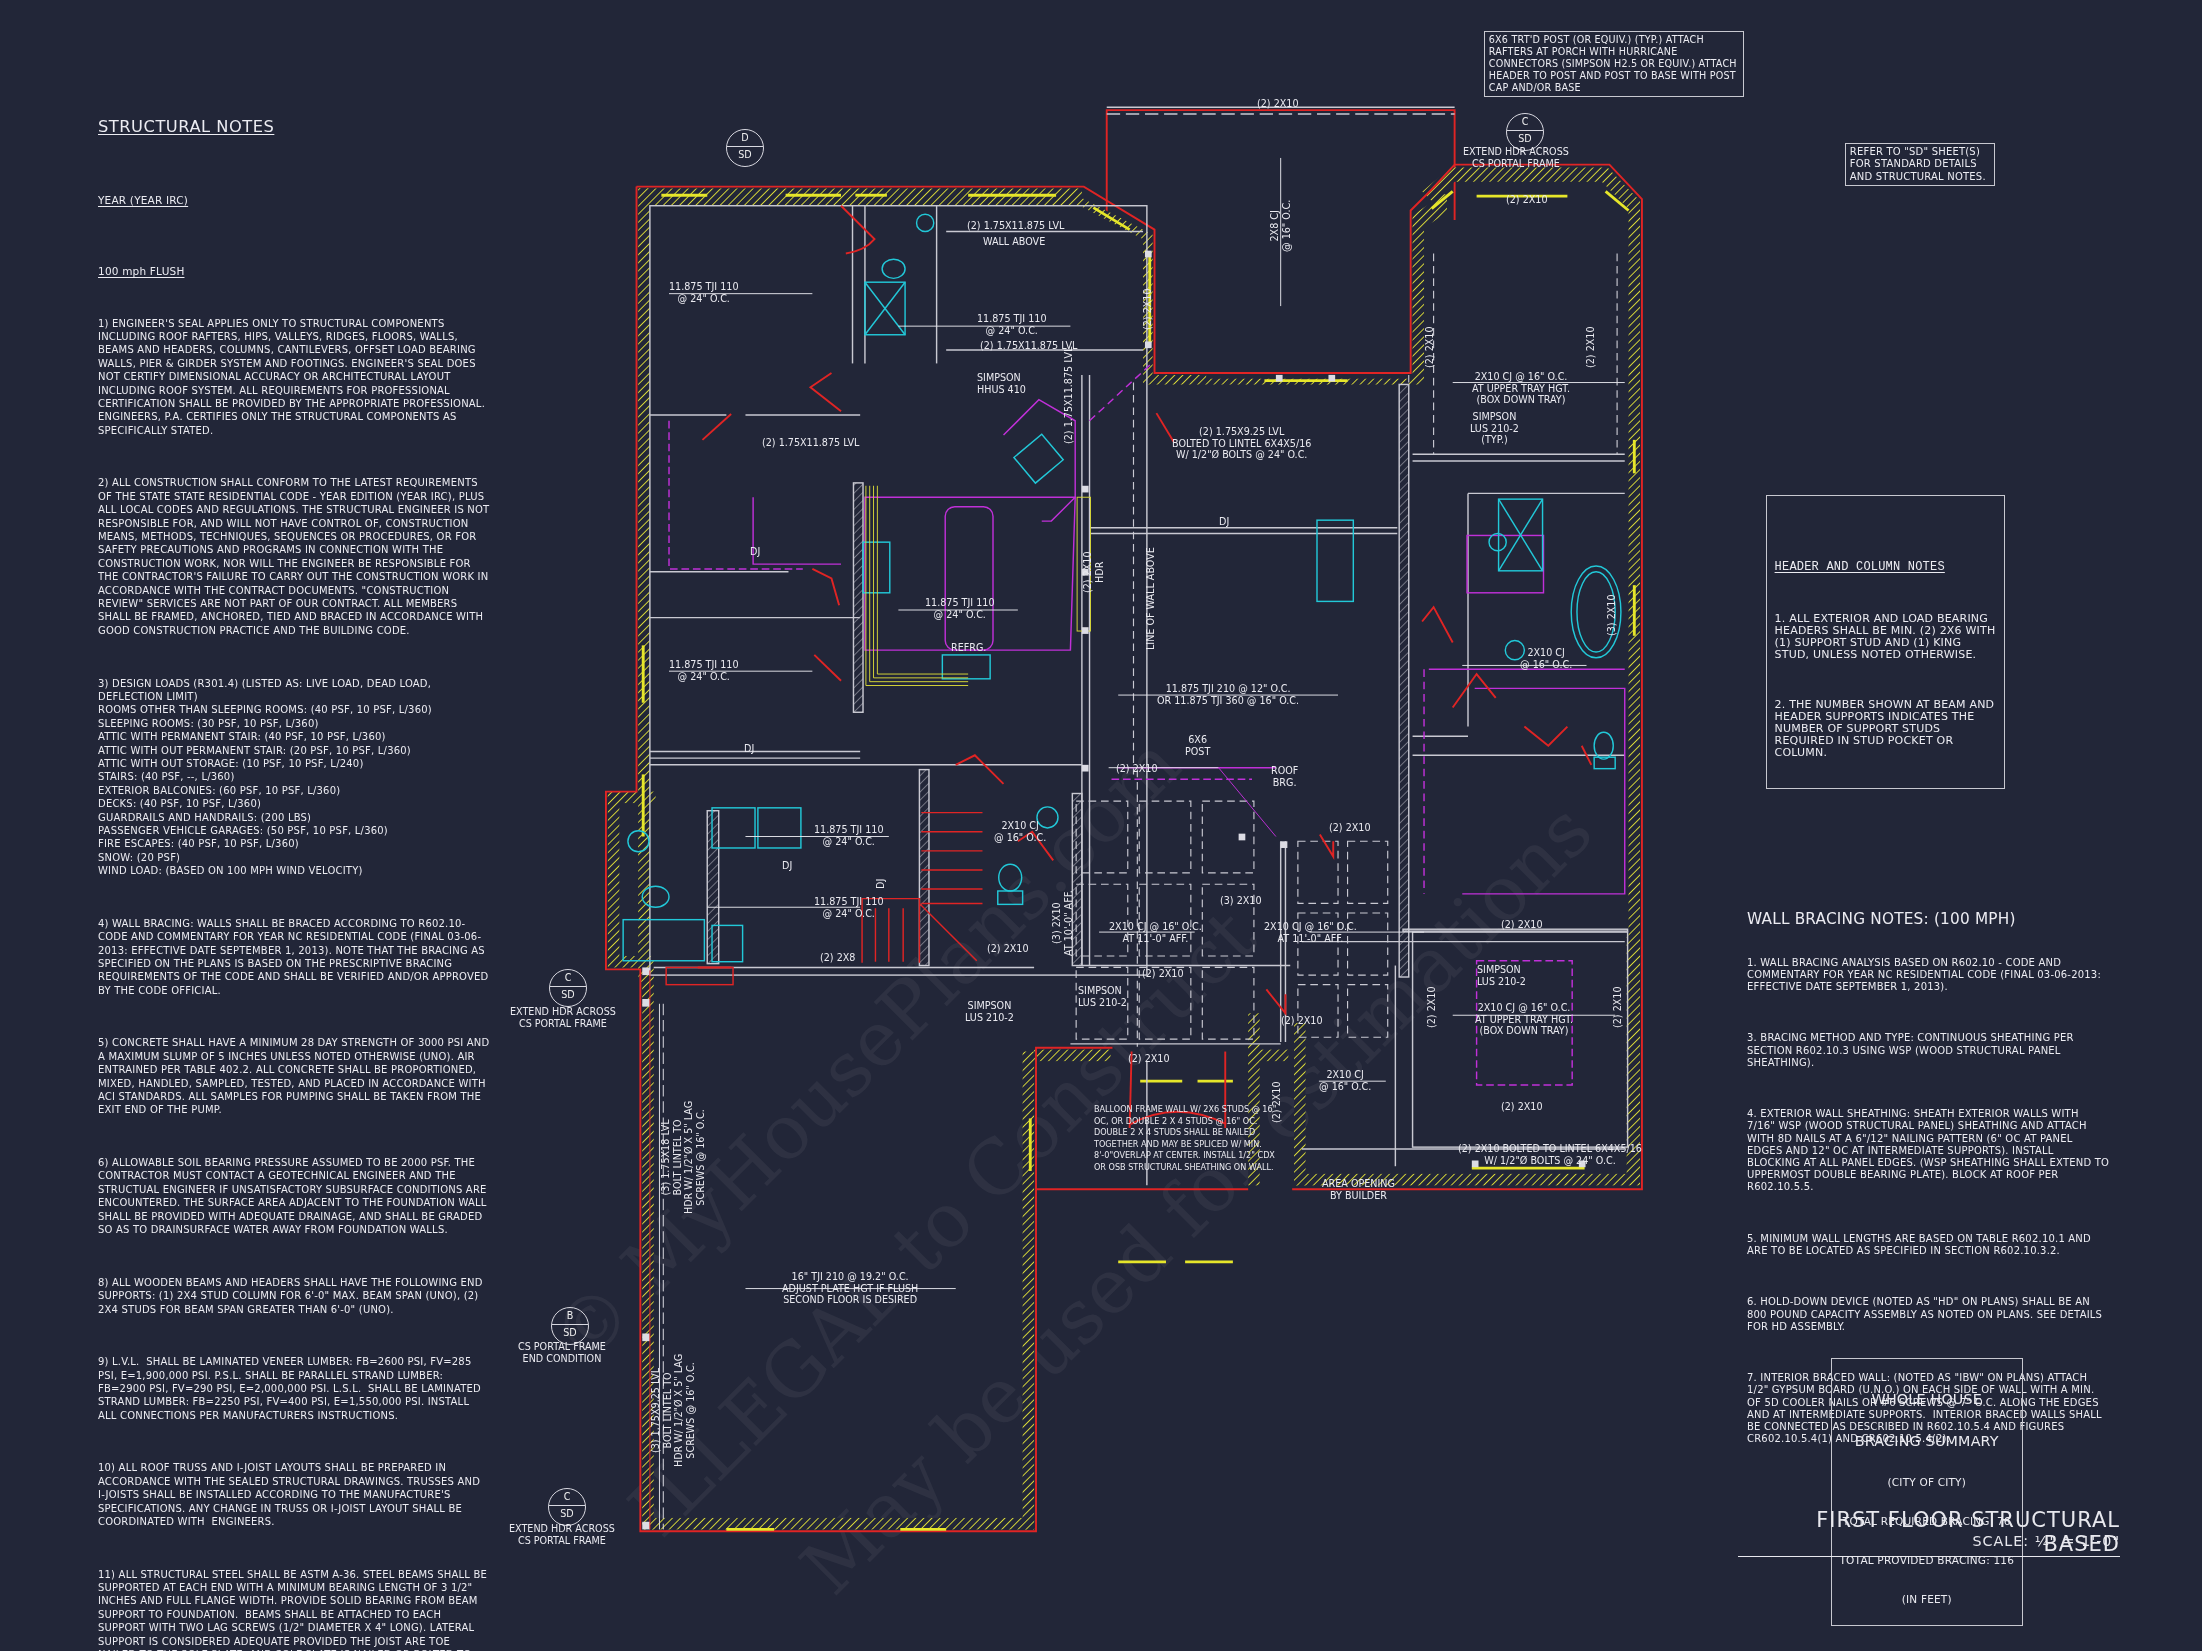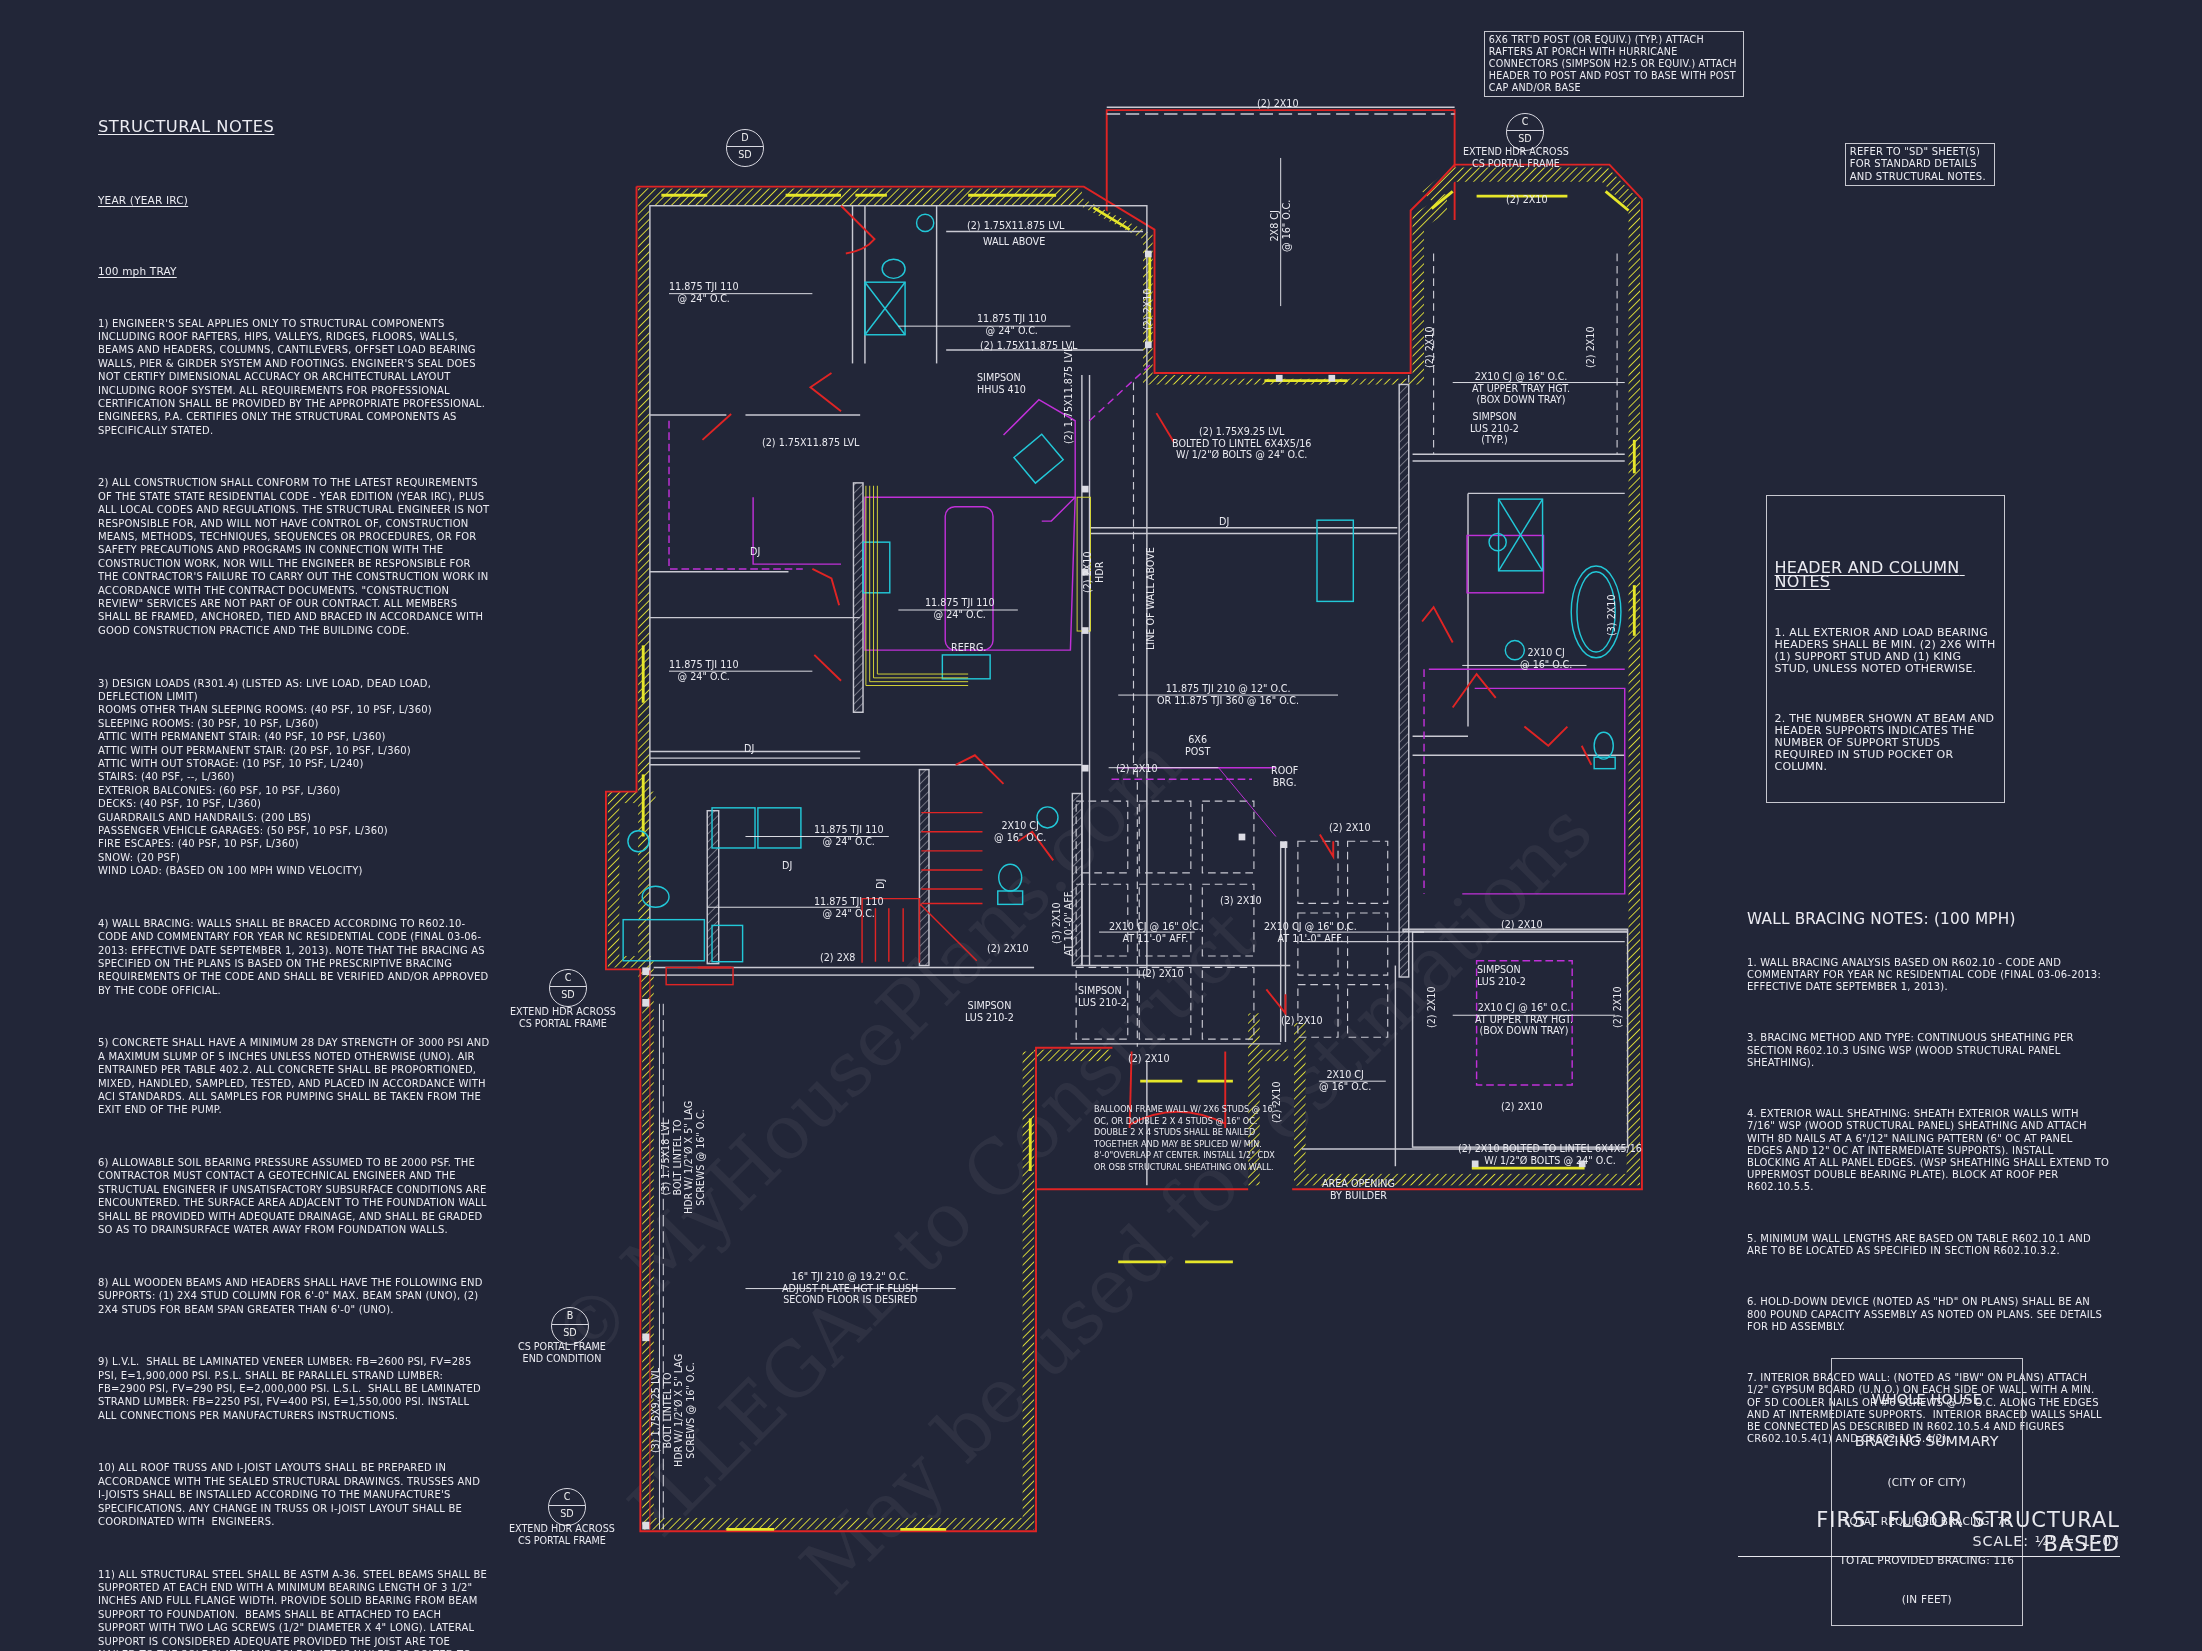--- a/index.html
+++ b/index.html
@@ -8,21 +8,21 @@
   .txt{font-size:10px;line-height:13.4px;letter-spacing:0.2px;text-transform:uppercase;white-space:pre-wrap;color:#ececf2;}
   .ttl{text-decoration:underline;text-underline-offset:1.9px;margin-top:31px;}
   #notes-left{left:98px;top:59px;width:392px;}
   #notes-left .h1{font-size:16.3px;line-height:19px;letter-spacing:0.5px;}
   #notes-left .h2{font-size:10.5px;line-height:13.4px;}
   #notes-left p{margin:0 0 12.4px 0;}
   .box{border:1.4px solid #c8c8d0;padding:3.8px 5.7px;}
   #porch-note{left:1484px;top:31px;width:250px;font-size:9.6px;line-height:12px;padding:1.9px 3.8px;}
   #refer-note{left:1845px;top:143px;width:140px;font-size:10px;line-height:12.4px;padding:1.9px 3.8px;}
   #hdr-notes{left:1766px;top:495px;width:222px;padding:7.6px 7.6px 3.8px 7.6px;}
-  #hdr-notes .h{font-size:16px;margin-bottom:11.5px;}
+  #hdr-notes .h{font-size:12px;margin-bottom:11.5px;font-family:Liberation Mono, monospace;}
   #hdr-notes p{margin:0 0 11.5px 0;font-size:11px;line-height:12px;}
   #wb-notes{left:1747px;top:884px;width:363px;}
   #wb-notes .h{font-size:15.3px;line-height:17px;margin-bottom:1.9px;}
   #wb-notes p{margin:0 0 12.4px 0;font-size:10px;line-height:12.2px;}
   #summary{left:1831px;top:1358px;width:182px;text-align:center;padding:5.7px 3.8px 5.7px 3.8px;}
   #summary .h{font-size:14.3px;line-height:15.3px;}
   #summary .h span{}
   #summary .l{font-size:10.5px;line-height:12.4px;}
   #plan-title{left:1738px;top:1508px;width:382px;font-size:21px;letter-spacing:1px;border-bottom:1.4px solid #e8e8ee;text-align:right;}
   #plan-scale{left:1940px;top:1533px;width:180px;text-align:right;font-size:14.3px;letter-spacing:1px;}
@@ -308,21 +308,21 @@
     <line x1="690" y1="1050" x2="690" y2="1600"></line>
     <line x1="694" y1="1050" x2="694" y2="1600" stroke-dasharray="12 5"></line>
     <line x1="1160" y1="803" x2="1275" y2="803"></line>
     <line x1="1275" y1="803" x2="1335" y2="875" stroke="#c030d8"></line>
   </g>
 </svg>
 
 <div id="notes-left" class="abs txt">
   <div class="h1 ttl">STRUCTURAL NOTES</div>
   <div class="h2 ttl">YEAR (YEAR IRC)</div>
-  <div class="h2 ttl" style="margin-bottom:11.5px;text-transform:none;">100 mph TRAY</div>
+  <div class="h2 ttl" style="margin-bottom:11.5px;text-transform:none;">100 mph FLUSH</div>
   <p>1) ENGINEER'S SEAL APPLIES ONLY TO STRUCTURAL COMPONENTS INCLUDING ROOF RAFTERS, HIPS, VALLEYS, RIDGES, FLOORS, WALLS, BEAMS AND HEADERS, COLUMNS, CANTILEVERS, OFFSET LOAD BEARING WALLS, PIER &amp; GIRDER SYSTEM AND FOOTINGS. ENGINEER'S SEAL DOES NOT CERTIFY DIMENSIONAL ACCURACY OR ARCHITECTURAL LAYOUT INCLUDING ROOF SYSTEM. ALL REQUIREMENTS FOR PROFESSIONAL CERTIFICATION SHALL BE PROVIDED BY THE APPROPRIATE PROFESSIONAL.  ENGINEERS, P.A. CERTIFIES ONLY THE STRUCTURAL COMPONENTS AS SPECIFICALLY STATED.</p>
   <p>2) ALL CONSTRUCTION SHALL CONFORM TO THE LATEST REQUIREMENTS OF THE STATE STATE RESIDENTIAL CODE - YEAR EDITION (YEAR IRC), PLUS ALL LOCAL CODES AND REGULATIONS. THE STRUCTURAL ENGINEER IS NOT RESPONSIBLE FOR, AND WILL NOT HAVE CONTROL OF, CONSTRUCTION MEANS, METHODS, TECHNIQUES, SEQUENCES OR PROCEDURES, OR FOR SAFETY PRECAUTIONS AND PROGRAMS IN CONNECTION WITH THE CONSTRUCTION WORK, NOR WILL THE ENGINEER BE RESPONSIBLE FOR THE CONTRACTOR'S FAILURE TO CARRY OUT THE CONSTRUCTION WORK IN ACCORDANCE WITH THE CONTRACT DOCUMENTS. "CONSTRUCTION REVIEW" SERVICES ARE NOT PART OF OUR CONTRACT. ALL MEMBERS SHALL BE FRAMED, ANCHORED, TIED AND BRACED IN ACCORDANCE WITH GOOD CONSTRUCTION PRACTICE AND THE BUILDING CODE.</p>
   <p>3) DESIGN LOADS (R301.4) (LISTED AS: LIVE LOAD, DEAD LOAD, DEFLECTION LIMIT)
 ROOMS OTHER THAN SLEEPING ROOMS: (40 PSF, 10 PSF, L/360)
 SLEEPING ROOMS: (30 PSF, 10 PSF, L/360)
 ATTIC WITH PERMANENT STAIR: (40 PSF, 10 PSF, L/360)
 ATTIC WITH OUT PERMANENT STAIR: (20 PSF, 10 PSF, L/360)
 ATTIC WITH OUT STORAGE: (10 PSF, 10 PSF, L/240)
 STAIRS: (40 PSF, --, L/360)
 EXTERIOR BALCONIES: (60 PSF, 10 PSF, L/360)

